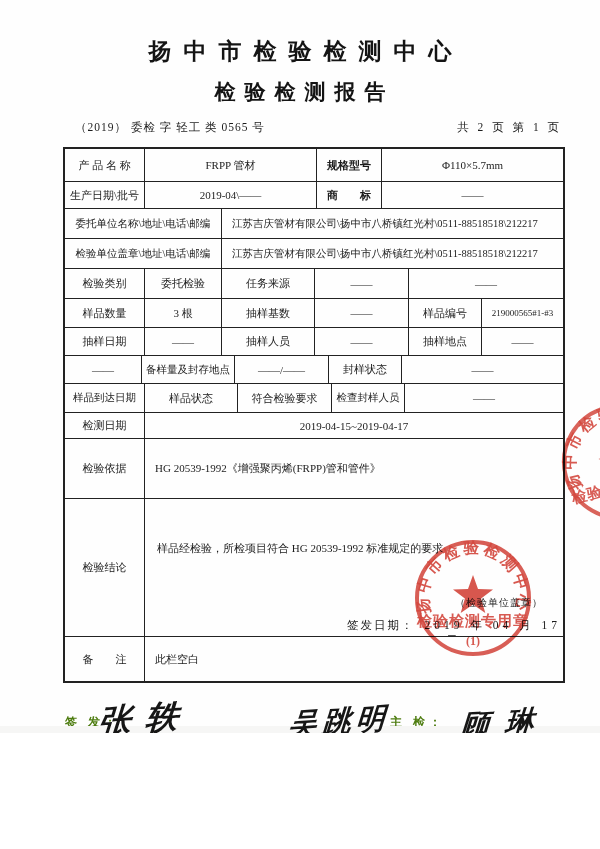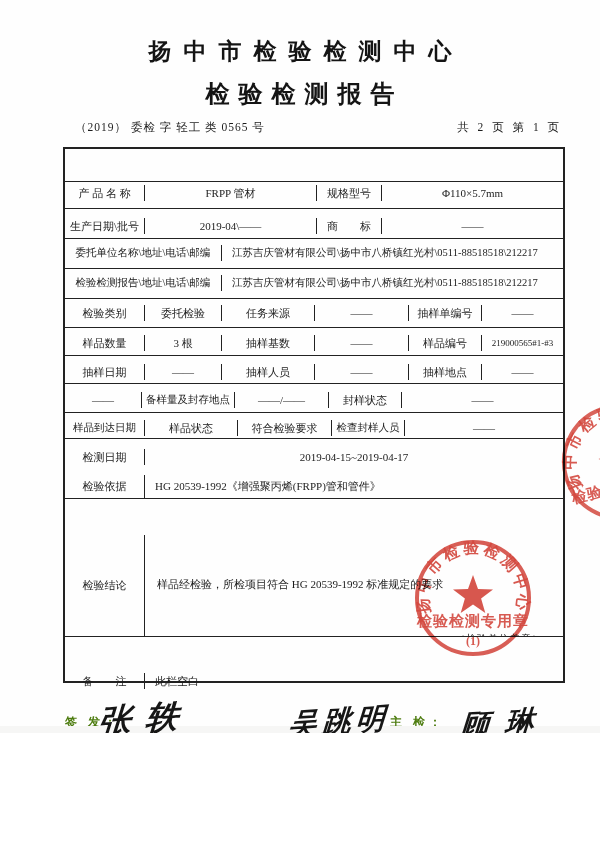--- a/index.html
+++ b/index.html
@@ -9,45 +9,45 @@
     font-family:"Liberation Serif","DejaVu Serif",serif;
   }
   
   .org-title{
     position:absolute; top:36px; left:0; right:0; text-align:center;
     font-size:23px; font-weight:bold; letter-spacing:12px; text-indent:12px;
     color:#141414;
   }
   .report-title{
     position:absolute; top:78px; left:0; right:0; text-align:center;
-    font-size:24px; font-weight:bold; letter-spacing:9px; text-indent:9px;
+    font-size:21px; font-weight:bold; letter-spacing:9px; text-indent:9px;
     color:#141414;
   }
   .doc-no{ position:absolute; top:120px; left:75px; font-size:11.5px; letter-spacing:1px;}
   .page-info{ position:absolute; top:120px; right:38px; font-size:11.5px; letter-spacing:3px;}
   
   .report-table{
     position:absolute; left:63px; top:147px; width:502px; height:536px;
     border:2px solid #222; box-sizing:border-box; background:transparent;
   }
   .tr{ display:flex; border-bottom:1px solid #222; box-sizing:border-box; }
   .tr:last-child{ border-bottom:none; }
   .td{
     border-right:1px solid #222; box-sizing:border-box;
     display:flex; align-items:center; justify-content:center;
-    font-size:11px; text-align:center; overflow:hidden; padding:8px 2px;margin-top:36px;
+    font-size:11px; text-align:center; overflow:hidden; padding:8px 2px;
   }
   .td:last-child{ border-right:none; flex:1; }
   .td.left{ justify-content:flex-start; text-align:left; padding-left:10px; }
   .td.small{ font-size:9px; }
   .td.longtext{ font-size:10.5px; }
   
   .wA{ width:80px; flex:none; }           
   .w4b{ width:172px; flex:none; }
-  .w4c{ width:65px; flex:none; }
+  .w4c{ width:65px; flex:none;font-weight:bold; }
   .w6b{ width:77px; flex:none; }
   .w6c{ width:93px; flex:none; }
   .w6d{ width:94px; flex:none; }
   .w6e{ width:73px; flex:none; }
   .wWide{ width:157px; flex:none; }
   
   .h1{height:33px}.h2{height:27px}.h3{height:30px}.h4{height:30px}
   .h5{height:30px}.h6{height:29px}.h7{height:28px}.h8{height:28px}
   .h9{height:29px}.h10{height:26px}.h11{height:60px}.h12{height:138px}.h13{height:44px}
   
@@ -99,30 +99,29 @@
       <div class="td w4c">商　　标</div>
       <div class="td">——</div>
     </div>
 
     <div class="tr h3">
       <div class="td wWide longtext">委托单位名称\地址\电话\邮编</div>
       <div class="td left longtext">江苏吉庆管材有限公司\扬中市八桥镇红光村\0511-88518518\212217</div>
     </div>
 
     <div class="tr h4">
-      <div class="td wWide longtext">检验检测报告\地址\电话\邮编</div>
+      <div class="td wWide longtext">检验单位盖章\地址\电话\邮编</div>
       <div class="td left longtext">江苏吉庆管材有限公司\扬中市八桥镇红光村\0511-88518518\212217</div>
     </div>
 
     <div class="tr h5">
       <div class="td wA">检验类别</div>
       <div class="td w6b">委托检验</div>
       <div class="td w6c">任务来源</div>
       <div class="td w6d">——</div>
-      <div class="td w6e">抽样单编号</div>
       <div class="td">——</div>
     </div>
 
     <div class="tr h6">
       <div class="td wA">样品数量</div>
       <div class="td w6b">3 根</div>
       <div class="td w6c">抽样基数</div>
       <div class="td w6d">——</div>
       <div class="td w6e">样品编号</div>
       <div class="td small">219000565#1-#3</div>

